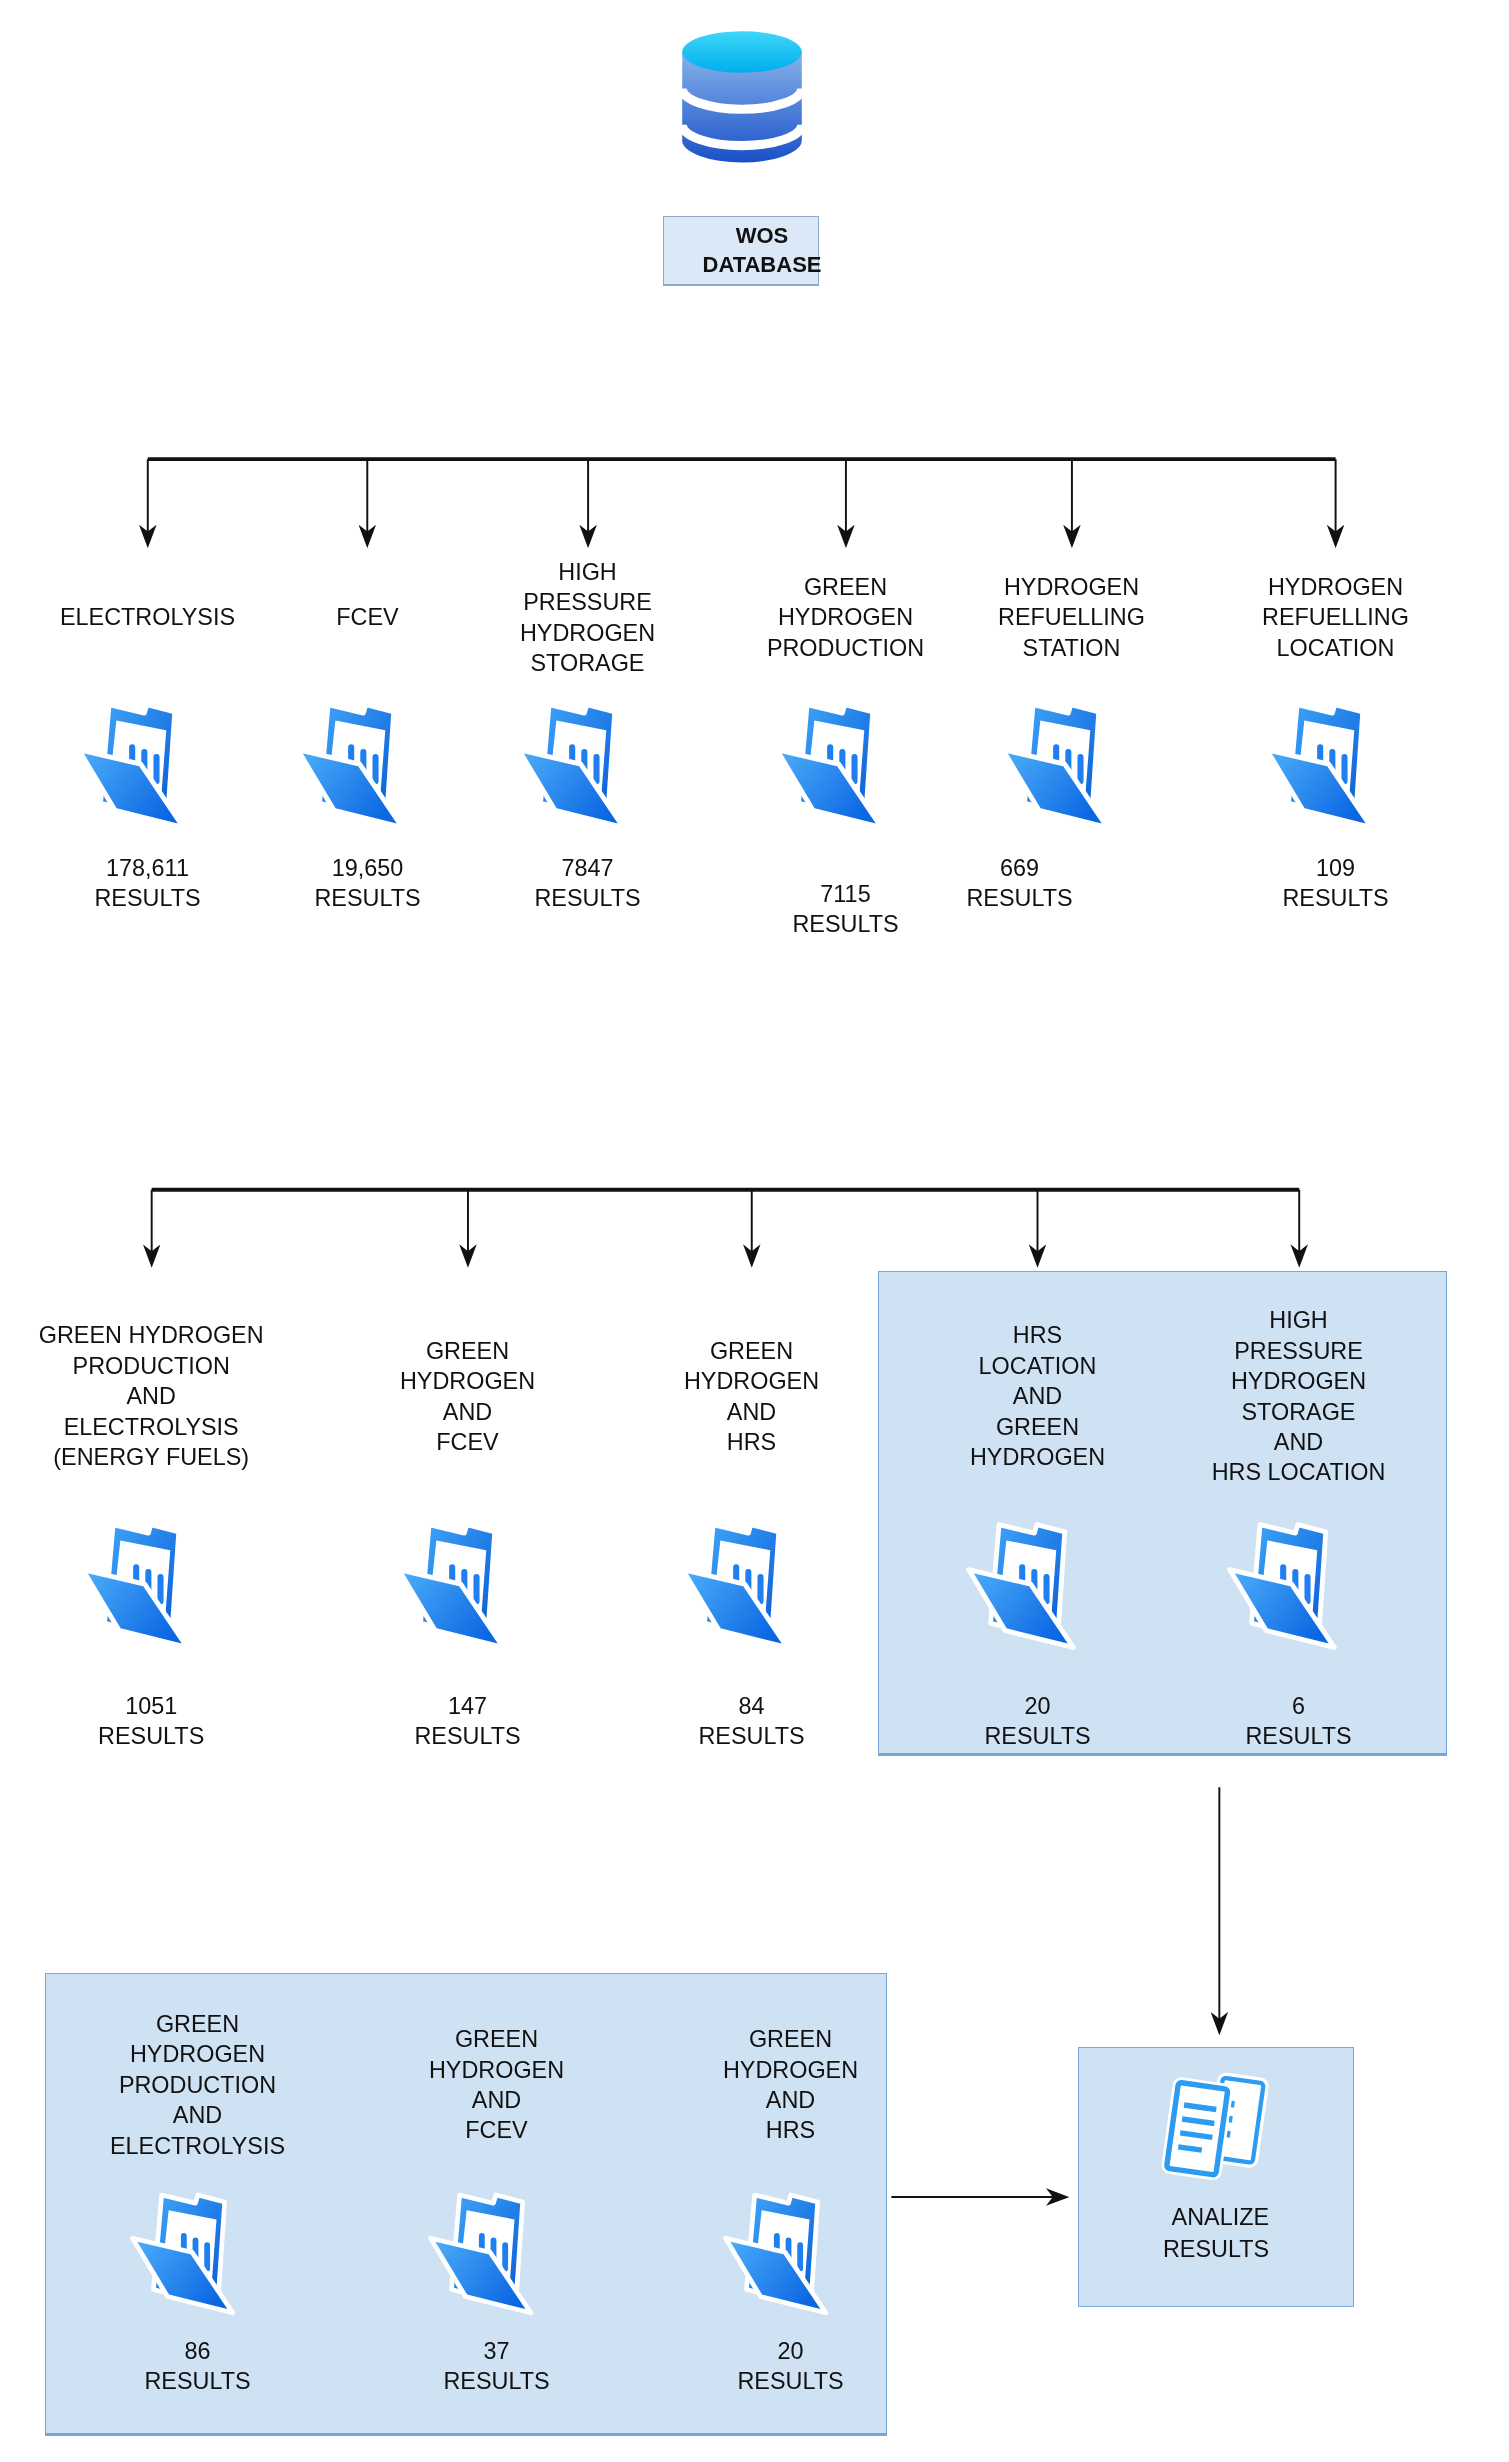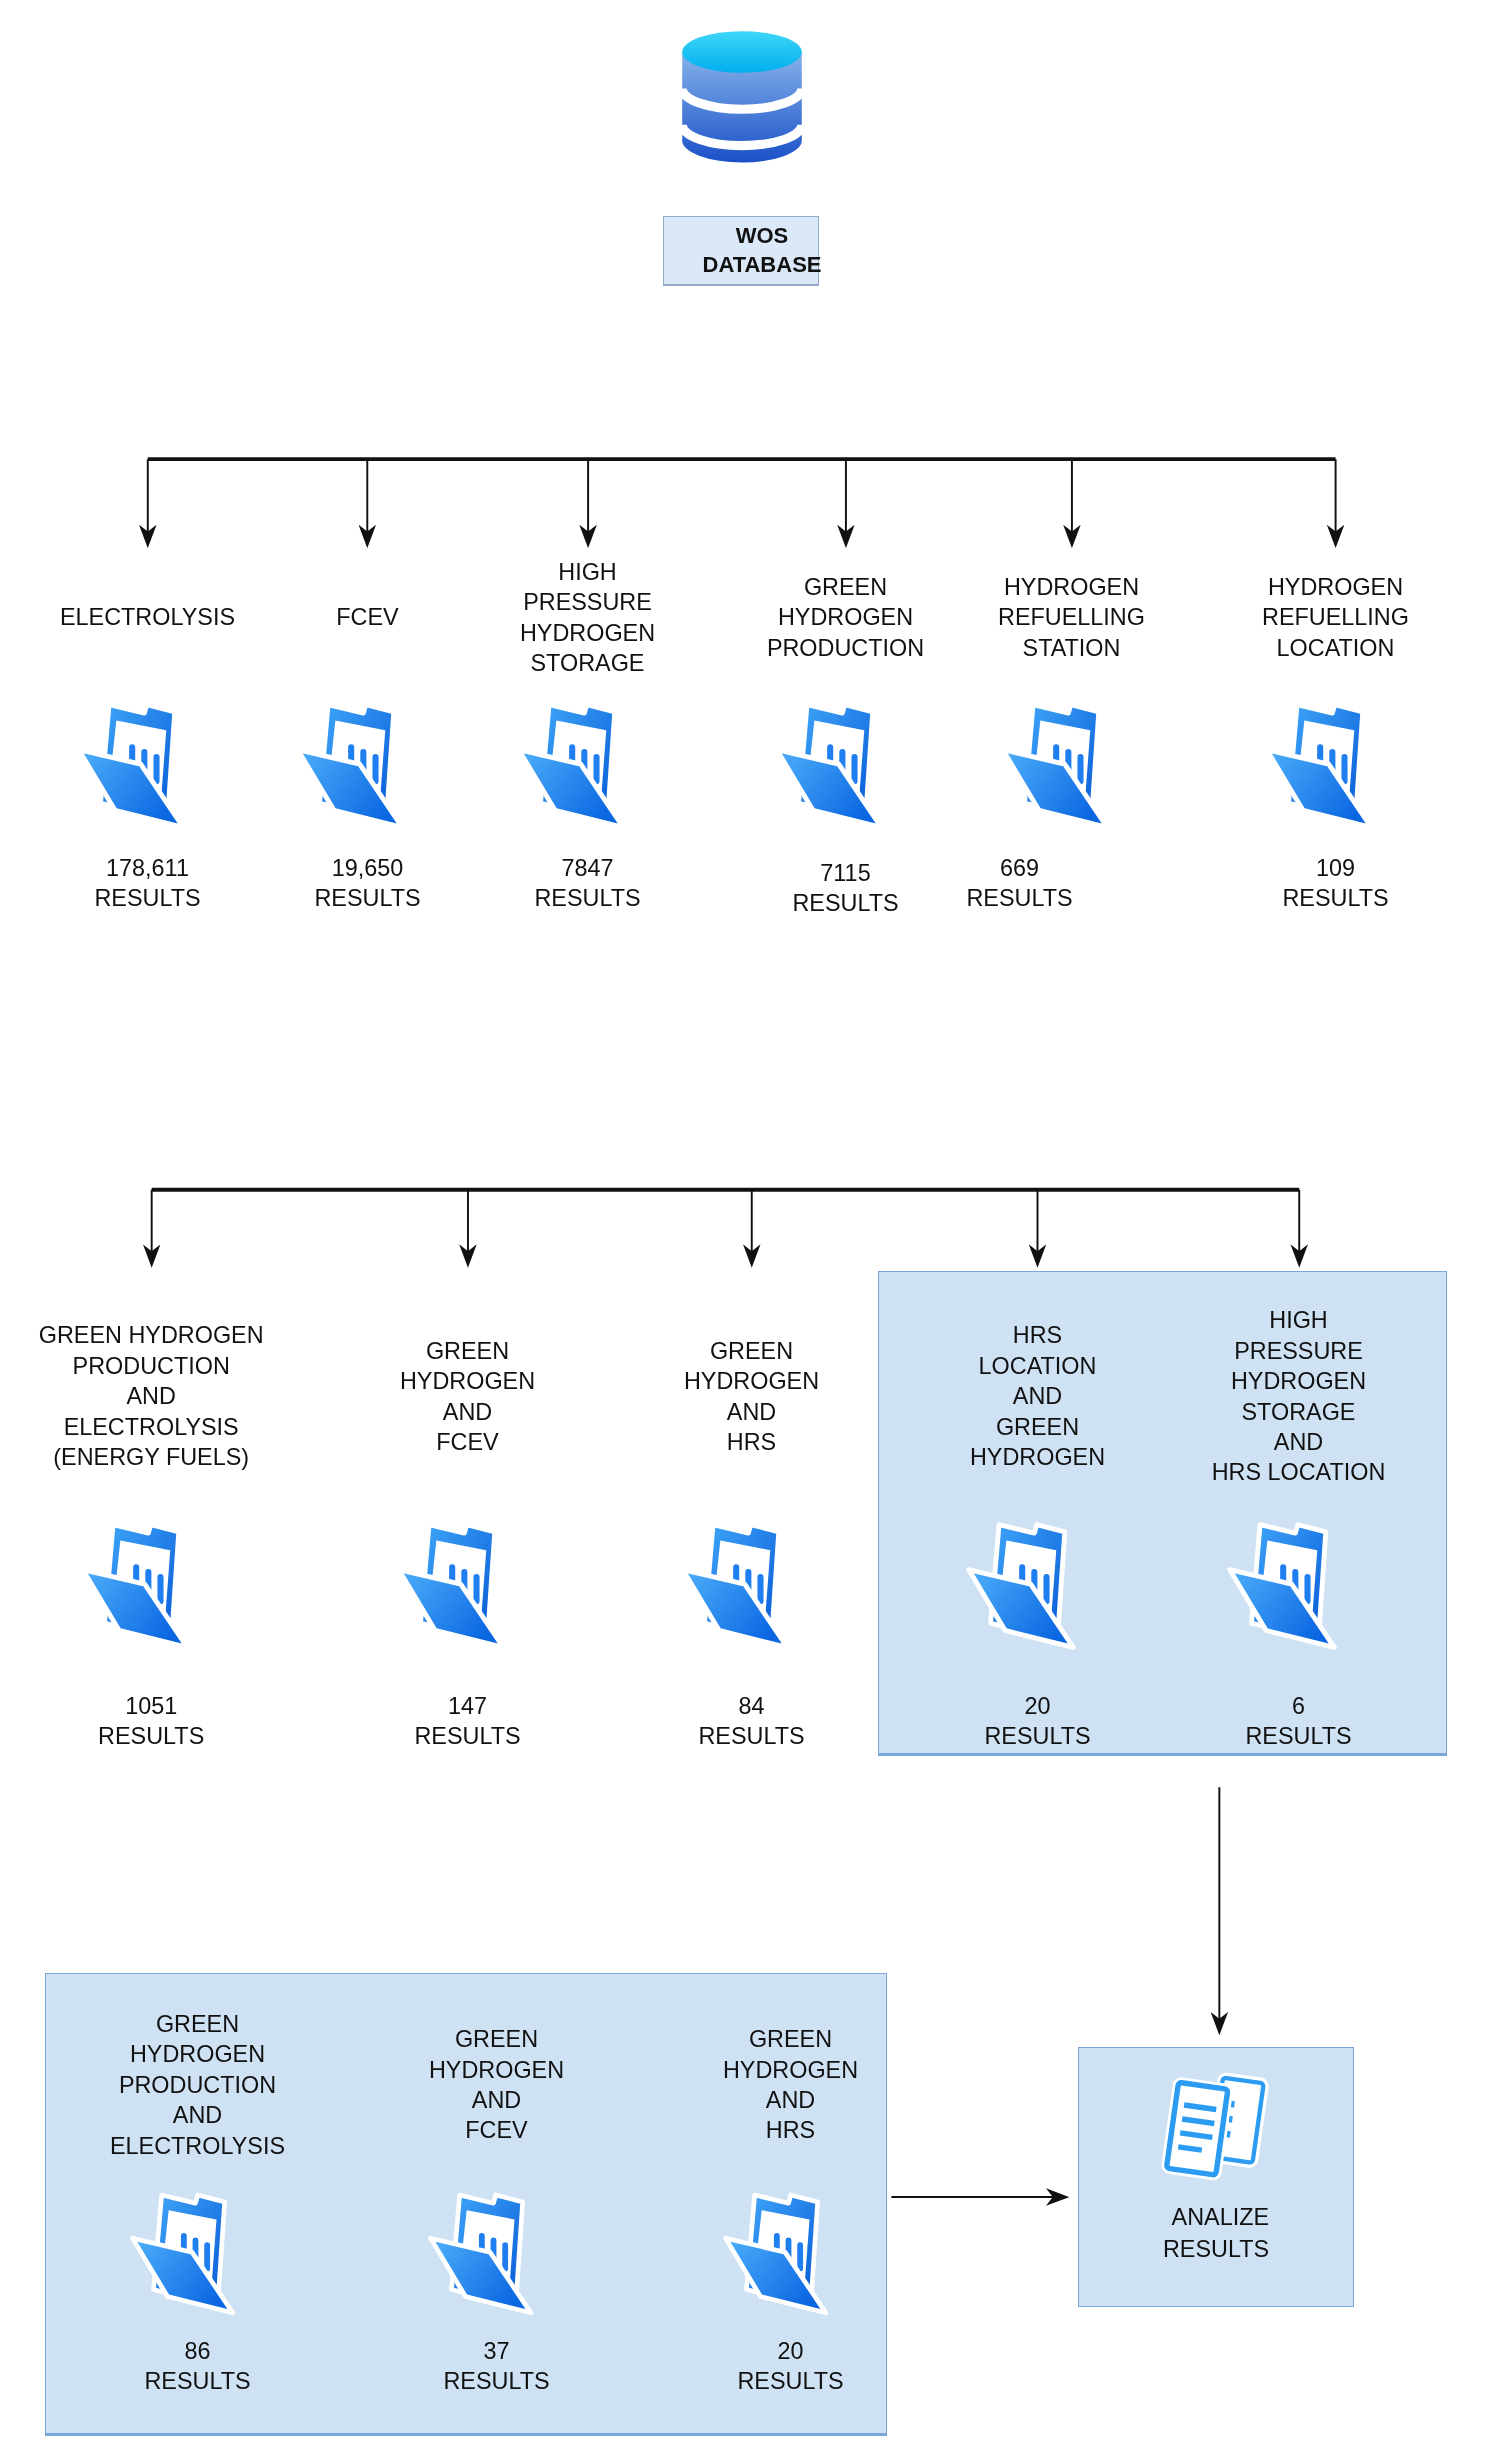--- a/index.html
+++ b/index.html
@@ -141,21 +141,21 @@
   <span class="icon" style="left:1263px;top:690px"><svg width="146" height="146" viewBox="0 0 120 120">
         <use href="#folder-sym"></use>
       </svg></span>
 
   <div class="col-results t" style="left:24px;top:844px;width:247px;height:78px">178,611
 RESULTS</div>
   <div class="col-results t" style="left:244px;top:844px;width:247px;height:78px">19,650
 RESULTS</div>
   <div class="col-results t" style="left:464px;top:844px;width:247px;height:78px">7847
 RESULTS</div>
-  <div class="col-results t" style="left:722px;top:849px;width:247px;height:78px">7115
+  <div class="col-results t" style="left:722px;top:870px;width:247px;height:78px">7115
 RESULTS</div>
   <div class="col-results t" style="left:896px;top:844px;width:247px;height:78px">669
 RESULTS</div>
   <div class="col-results t" style="left:1212px;top:844px;width:247px;height:78px">109
 RESULTS</div>
 
 
   <div class="panel" style="left:878px;top:1271px;width:569px;height:485px"></div>
 
   <div class="col-label t" style="left:11.7px;top:1286px;width:279px;height:221px">GREEN HYDROGEN

